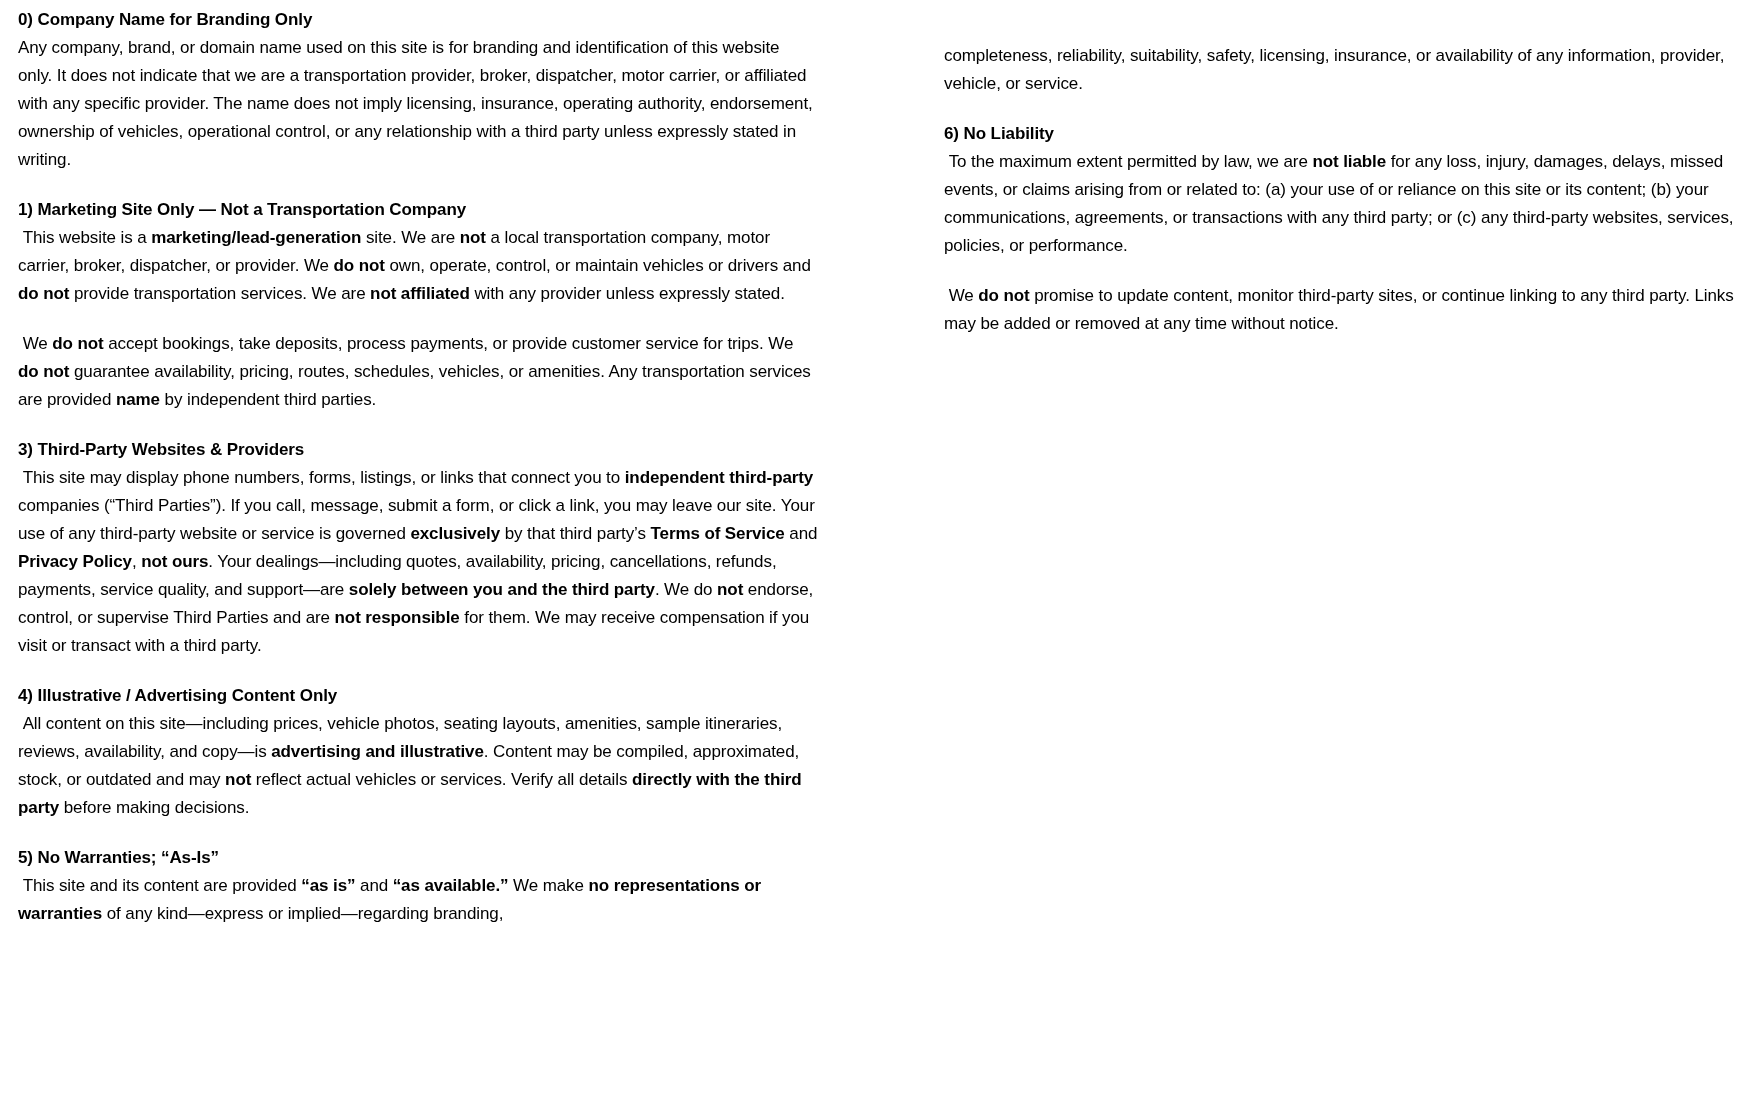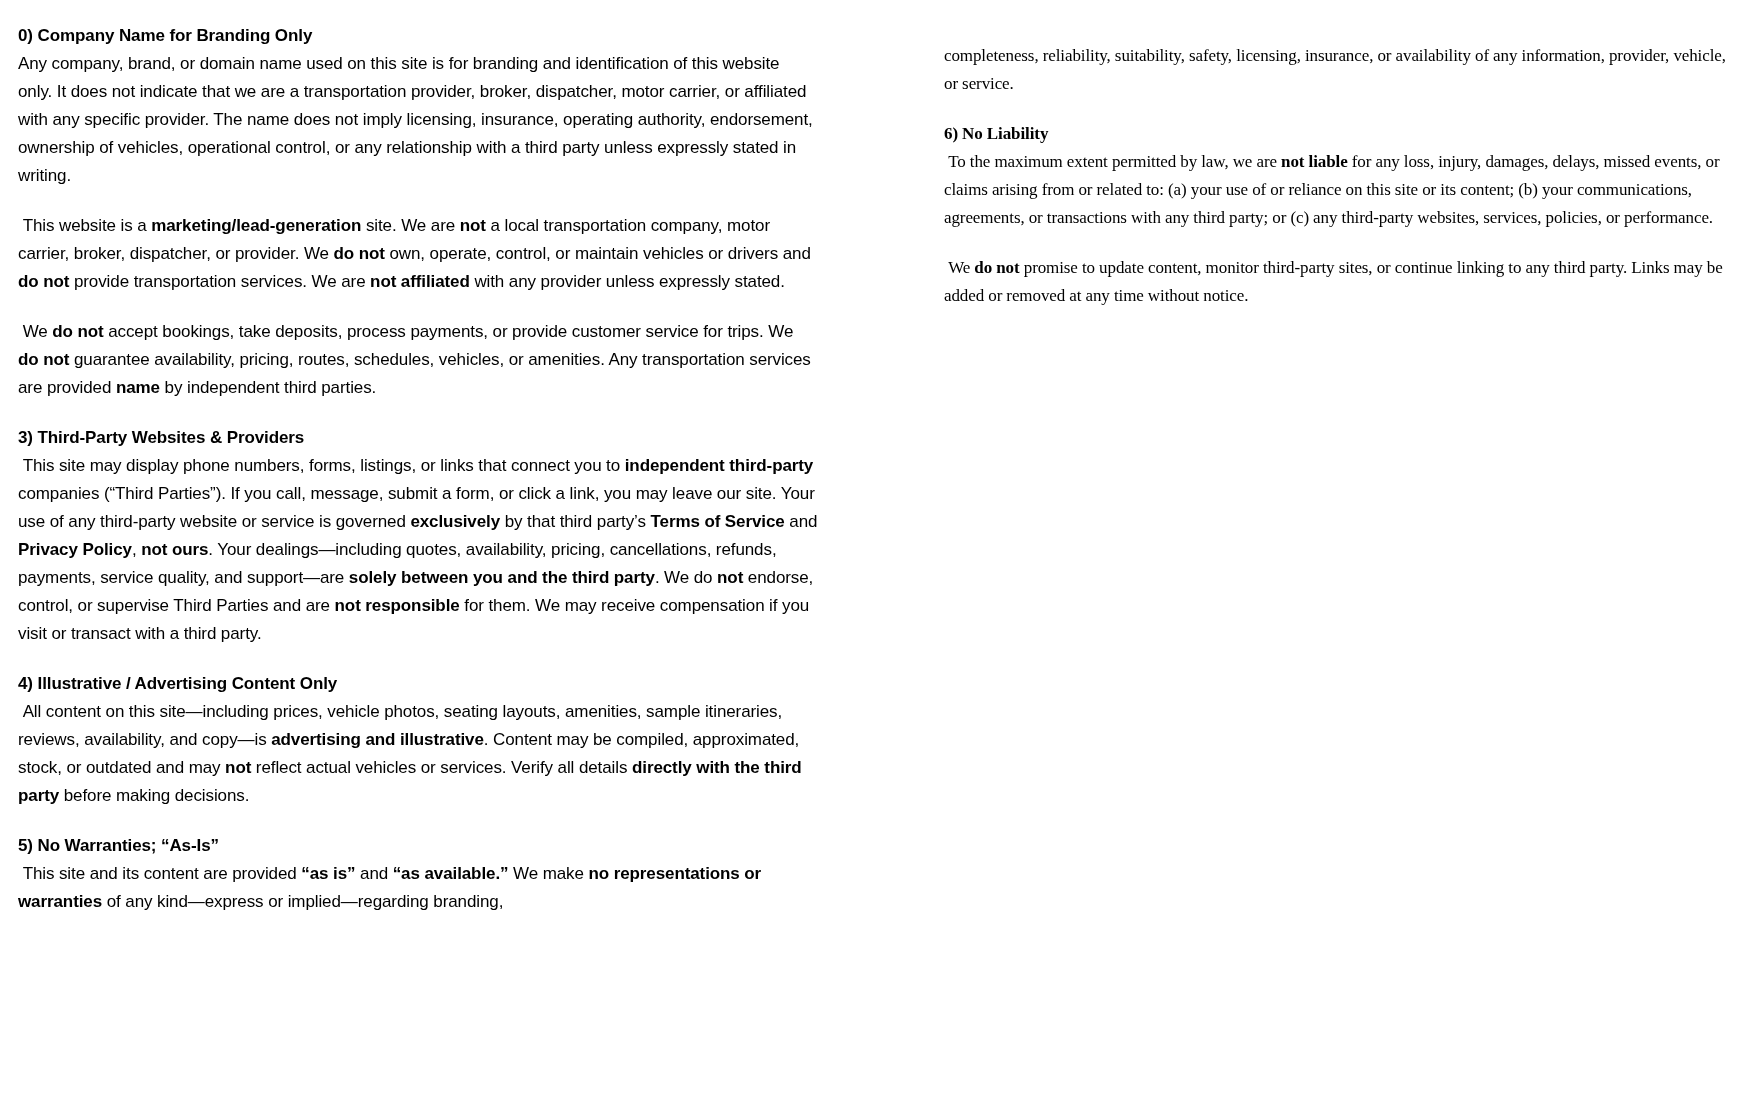--- a/index.html
+++ b/index.html
@@ -21,28 +21,27 @@
     width: 1752px;
     height: 1113px;
     background: #ffffff;
     overflow: hidden;
   }
   .col {
     position: absolute;
   }
   .col-left {
     left: 18px;
-    top: 22px;
+    top: 6px;
     width: 800px;
   }
   .col-right {
     left: 944px;
     top: 42px;
     width: 800px;
-    font-family: Liberation Serif, serif;
   }
   .section {
     margin: 0 0 22px 0;
   }
   .section-heading {
     font-weight: bold;
   }
   .section-body {
     margin: 0;
     white-space: pre-wrap;
@@ -54,20 +53,21 @@
 </head>
 <body>
 
 <div class="page">
   <div class="col col-left">
       <section class="section">
         <div class="section-heading">0) Company Name for Branding Only</div>
         <p class="section-body"><span>Any company, brand, or domain name used on this site is for branding and identification of this website only. It does not indicate that we are a transportation provider, broker, dispatcher, motor carrier, or affiliated with any specific provider. The name does not imply licensing, insurance, operating authority, endorsement, ownership of vehicles, operational control, or any relationship with a third party unless expressly stated in writing.</span></p>
       </section>
       <section class="section">
+        <div class="section-heading">1) Marketing Site Only — Not a Transportation Company</div>
         <p class="section-body"><span> This website is a </span><strong>marketing/lead-generation</strong><span> site. We are </span><strong>not</strong><span> a local transportation company, motor carrier, broker, dispatcher, or provider. We </span><strong>do not</strong><span> own, operate, control, or maintain vehicles or drivers and </span><strong>do not</strong><span> provide transportation services. We are </span><strong>not affiliated</strong><span> with any provider unless expressly stated.</span></p>
       </section>
       <section class="section">
         <p class="section-body"><span> We </span><strong>do not</strong><span> accept bookings, take deposits, process payments, or provide customer service for trips. We </span><strong>do not</strong><span> guarantee availability, pricing, routes, schedules, vehicles, or amenities. Any transportation services are provided </span><strong>name</strong><span> by independent third parties.</span></p>
       </section>
       <section class="section">
         <div class="section-heading">3) Third-Party Websites &amp; Providers</div>
         <p class="section-body"><span> This site may display phone numbers, forms, listings, or links that connect you to </span><strong>independent third-party</strong><span> companies (“Third Parties”). If you call, message, submit a form, or click a link, you may leave our site. Your use of any third-party website or service is governed </span><strong>exclusively</strong><span> by that third party’s </span><strong>Terms of Service</strong><span> and </span><strong>Privacy Policy</strong><span>, </span><strong>not ours</strong><span>. Your dealings—including quotes, availability, pricing, cancellations, refunds, payments, service quality, and support—are </span><strong>solely between you and the third party</strong><span>. We do </span><strong>not</strong><span> endorse, control, or supervise Third Parties and are </span><strong>not responsible</strong><span> for them. We may receive compensation if you visit or transact with a third party.</span></p>
       </section>
       <section class="section">

